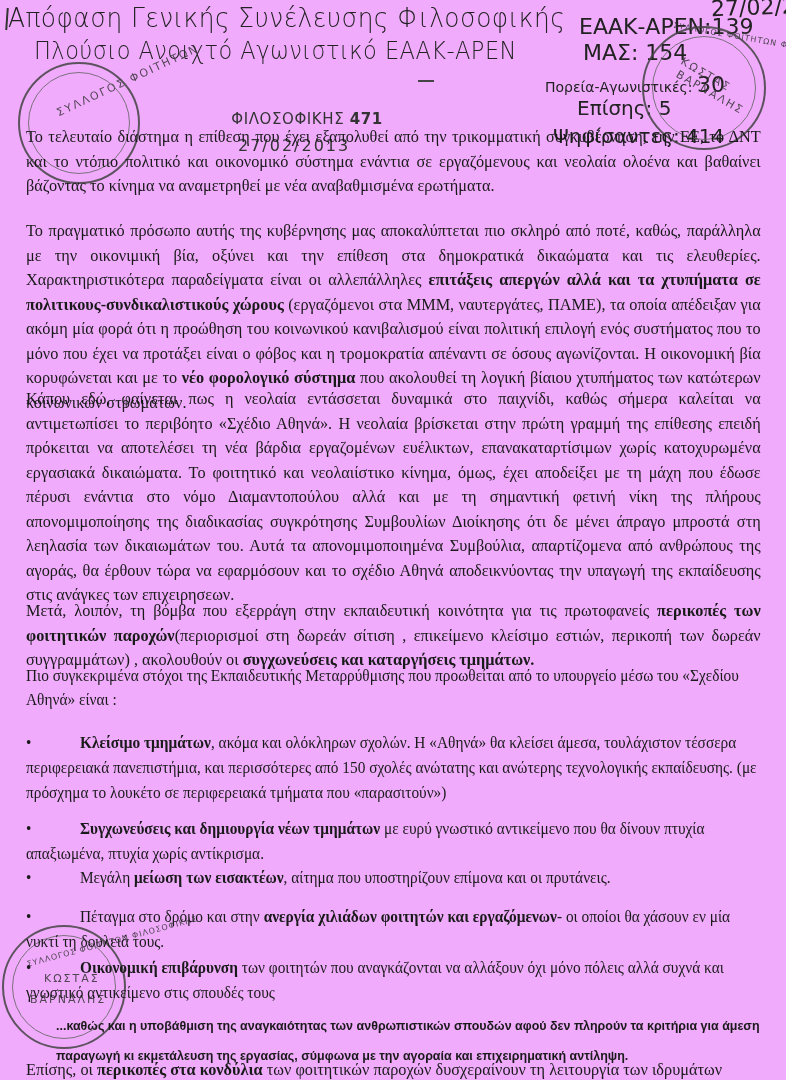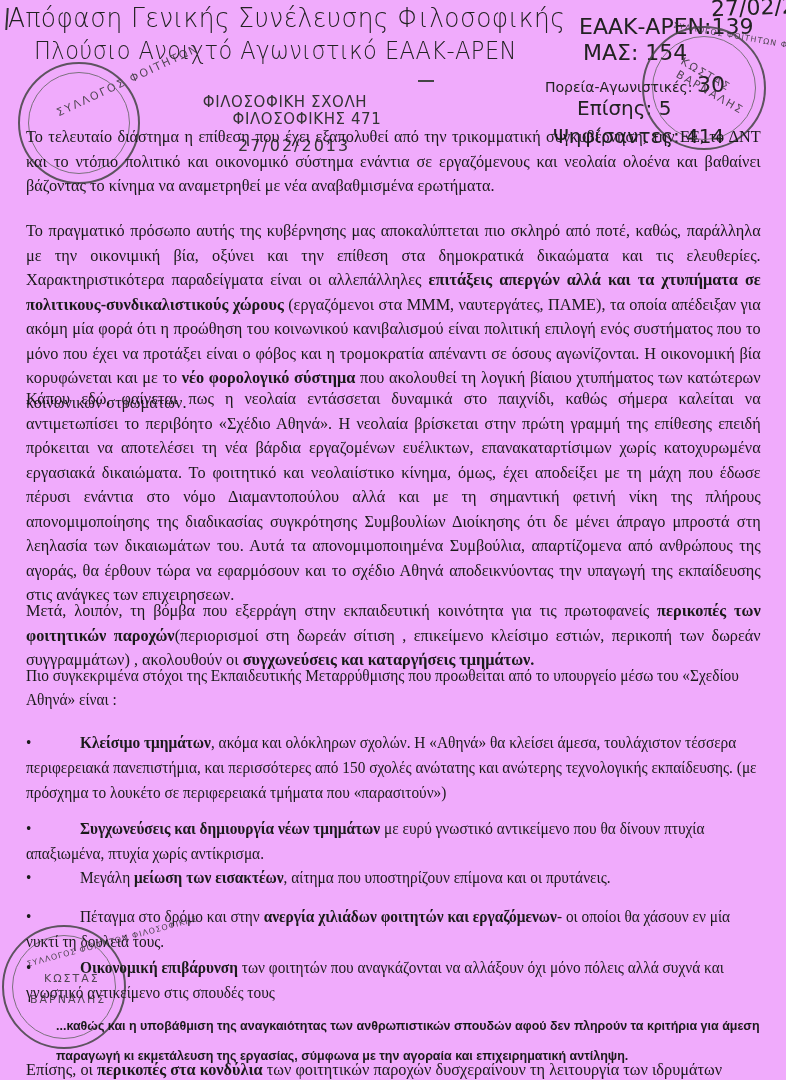--- a/index.html
+++ b/index.html
@@ -24,21 +24,21 @@
   .t-poreia .num { font-size: 22px; }
   .t-leuka { left: 532px; top: 96px; font-size: 20px; }
   .t-psifoi { left: 508px; top: 124px; font-size: 20px; }
   .dash { position: absolute; left: 418px; top: 80px; width: 16px; height: 2px; background: #444; }
 
   
   .inst { position: absolute; left: 160px; width: 250px; text-align: center; font-family: "DejaVu Sans", sans-serif; color: #333; font-size: 15px; letter-spacing: 0.6px; }
   .inst-1 { top: 76px; }
   .inst-2 { top: 93px; }
   .inst-3 { top: 110px; left: 182px; }
-  .inst-3 .hnum { font-size: 15px; }
+  .inst-3 .hnum { font-size: 15px; font-weight: bold; }
 
   
   .stamp { position: absolute; border-radius: 50%; border: 2px solid #444; opacity: 0.85; }
   .stamp::after { content: ""; position: absolute; inset: 8px; border-radius: 50%; border: 1.5px solid #666; }
   .stamp-tl { left: 18px; top: 62px; width: 118px; height: 118px; }
   .stamp-tr { left: 642px; top: 26px; width: 120px; height: 120px; }
   .stamp-bl { left: 2px; top: 925px; width: 120px; height: 120px; }
   .stamp-text { position: absolute; font-family: "DejaVu Sans", sans-serif; font-size: 11px; color: #333; letter-spacing: 2px; white-space: nowrap; }
   .stamp-tl .st-top { left: 30px; top: 10px; transform: rotate(-25deg); }
   .stamp-tr .st-top { left: 28px; top: 8px; transform: rotate(10deg); }
@@ -80,21 +80,20 @@
   <div class="tally">
     <span class="date">27/02/2013</span>
     <div class="row t-eaak"><span>ΕΑΑΚ-ΑΡΕΝ</span>:<span>139</span></div>
     <div class="row t-mas"><span>ΜΑΣ</span>: <span>154</span></div>
     <div class="row t-poreia"><span>Πορεία-Αγωνιστικές</span>: <span class="num">30</span></div>
     <div class="row t-leuka"><span>Επίσης</span>: <span>5</span></div>
     <div class="row t-psifoi"><span>Ψηφίσαντες</span>: <span>414</span></div>
   </div>
   <div class="dash"></div>
 
-  <div class="inst inst-2">ΦΙΛΟΣΟΦΙΚΗ ΣΧΟΛΗ</div>
   <div class="inst inst-3"><span>ΦΙΛΟΣΟΦΙΚΗΣ</span> <span class="hnum">471</span></div>
   <div class="sig-date">27/02/2013</div>
 
   <div class="stamp stamp-tl">
     <span class="stamp-text st-top">ΣΥΛΛΟΓΟΣ ΦΟΙΤΗΤΩΝ</span>
   </div>
   <div class="stamp stamp-tr">
     <span class="stamp-text st-top" style="font-size:8px;letter-spacing:1px;">ΣΥΛΛΟΓΟΣ ΦΟΙΤΗΤΩΝ ΦΙΛΟΣΟΦΙΚΗΣ</span>
     <span class="stamp-text st-name1">ΚΩΣΤΑΣ</span>
     <span class="stamp-text st-name2">ΒΑΡΝΑΛΗΣ</span>

